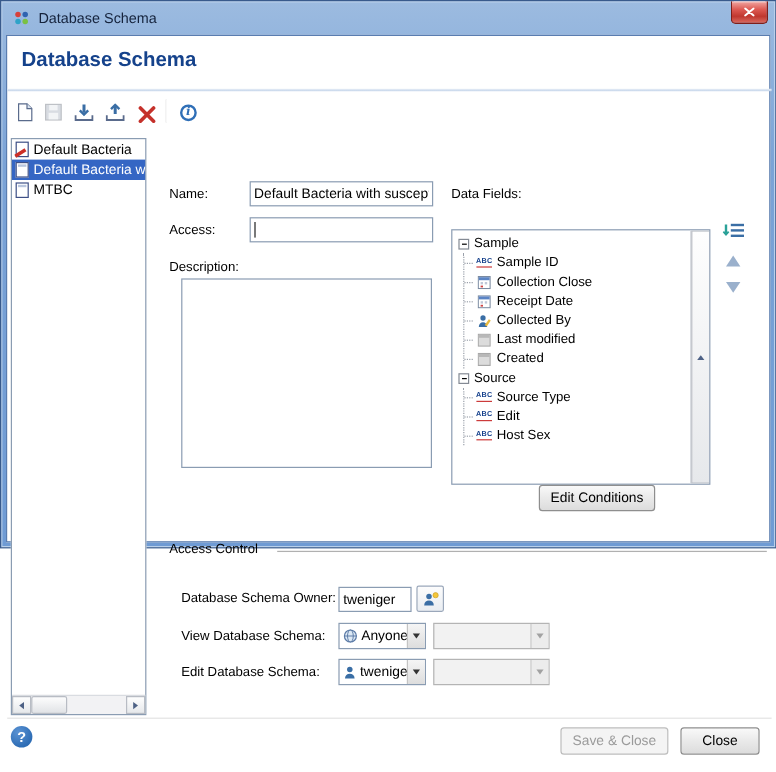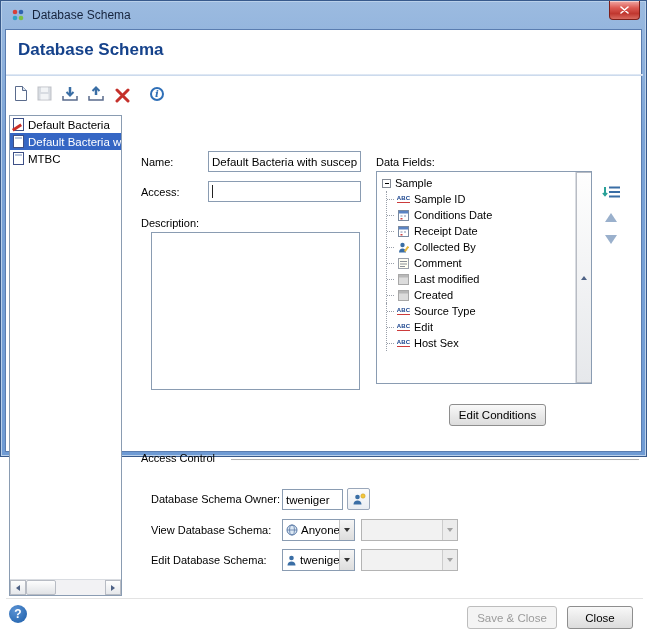--- a/index.html
+++ b/index.html
@@ -66,21 +66,21 @@
   .lb-version{left:140px;top:185px;}
   .lb-desc{left:140px;top:216px;}
   .lb-datafields{left:375px;top:155px;}
   input.txt{position:absolute;border:1px solid #8a9cb2;font-size:11.5px;padding:2px 3px;background:#fff;font-family:"Liberation Sans",sans-serif;}
   .in-name{left:207px;top:150px;width:153px;height:21px;}
   .in-version{left:207px;top:180px;width:153px;height:21px;}
   .caret{position:absolute;left:211px;top:184px;width:1px;height:13px;background:#222;}
   textarea.desc{position:absolute;left:150px;top:231px;width:209px;height:158px;border:1px solid #8a9cb2;resize:none;font-family:"Liberation Sans",sans-serif;font-size:11.5px;}
 
   
-  .tree{position:absolute;left:375px;top:170px;width:216px;height:213px;background:#fff;border:1px solid #8a9cb2;overflow:hidden;text-align:right;}
+  .tree{position:absolute;left:375px;top:190px;width:216px;height:213px;background:#fff;border:1px solid #8a9cb2;overflow:hidden;text-align:right;}
   .tree-inner{position:absolute;left:3px;top:3px;right:17px;}
   .trow{display:flex;align-items:center;height:16px;font-size:11px;white-space:nowrap;}
   .expander{width:9px;height:9px;border:1px solid #848a94;background:#fff;margin:0 4px 0 2px;flex:0 0 auto;position:relative;}
   .expander::before{content:'';position:absolute;left:2px;top:3px;width:4px;height:1px;background:#000;}
   .tree-kids{margin-left:6px;border-left:1px dotted #9aa0aa;}
   .dash{width:7px;height:1px;border-top:1px dotted #9aa0aa;margin-right:2px;flex:0 0 auto;}
   .ticon{width:15px;height:11px;display:flex;align-items:center;justify-content:center;margin-right:3px;flex:0 0 auto;}
   .ticon.abc::before{content:'ABC';font-size:6px;font-weight:bold;color:#16418c;border-bottom:1px solid #cc3b3b;line-height:6px;padding-bottom:1px;letter-spacing:.2px;}
   .side-icon{position:absolute;left:600px;top:183px;width:20px;height:16px;display:flex;align-items:center;justify-content:center;}
   .arrow-btn{position:absolute;width:16px;height:16px;display:flex;align-items:center;justify-content:center;}
@@ -241,21 +241,21 @@
           <span class="dash"></span>
           <span class="ticon">
               <svg width="11" height="11">
                 <rect x="0.5" y="0.5" width="10" height="10" fill="#fff" stroke="#7a8aa0"></rect>
                 <rect x="1" y="1" width="9" height="2.5" fill="#5b84c4"></rect>
                 <rect x="2.5" y="5" width="2" height="2" fill="#c0c8d8"></rect>
                 <rect x="6" y="5" width="2" height="2" fill="#c0c8d8"></rect>
                 <rect x="2.5" y="8" width="2" height="1.5" fill="#d04545"></rect>
               </svg>
             </span>
-          <span class="tlabel">Conditions Date</span>
+          <span class="tlabel">Collection Close</span>
         </div>
         <div class="trow">
           <span class="dash"></span>
           <span class="ticon">
               <svg width="11" height="11">
                 <rect x="0.5" y="0.5" width="10" height="10" fill="#fff" stroke="#7a8aa0"></rect>
                 <rect x="1" y="1" width="9" height="2.5" fill="#5b84c4"></rect>
                 <rect x="2.5" y="5" width="2" height="2" fill="#c0c8d8"></rect>
                 <rect x="6" y="5" width="2" height="2" fill="#c0c8d8"></rect>
                 <rect x="2.5" y="8" width="2" height="1.5" fill="#d04545"></rect>
@@ -271,48 +271,40 @@
                 <path d="M1 10.5c0-2.6 1.6-4 3.5-4s3.5 1.4 3.5 4z" fill="#3a6ea5"></path>
                 <rect x="7.5" y="4" width="2" height="6" transform="rotate(35 8.5 7)" fill="#e8b93e"></rect>
               </svg>
             </span>
           <span class="tlabel">Collected By</span>
         </div>
         <div class="trow">
           <span class="dash"></span>
           <span class="ticon">
               <svg width="11" height="11">
-                <rect x="0.5" y="0.5" width="10" height="10" fill="#fffef2" stroke="#9aa0aa"></rect>
-                <rect x="2" y="3" width="7" height="1" fill="#8a8f98"></rect>
-                <rect x="2" y="5.5" width="7" height="1" fill="#8a8f98"></rect>
-                <rect x="2" y="8" width="5" height="1" fill="#8a8f98"></rect>
-              </svg>
-            </span>
-          <span class="tlabel">Comment</span>
-        </div>
-        <div class="trow">
-          <span class="dash"></span>
-          <span class="ticon">
-              <svg width="11" height="11">
                 <rect x="0.5" y="0.5" width="10" height="10" fill="#dcdcdc" stroke="#a8a8a8"></rect>
                 <rect x="1" y="1" width="9" height="2.5" fill="#b8b8b8"></rect>
               </svg>
             </span>
           <span class="tlabel">Last modified</span>
         </div>
         <div class="trow">
           <span class="dash"></span>
           <span class="ticon">
               <svg width="11" height="11">
                 <rect x="0.5" y="0.5" width="10" height="10" fill="#dcdcdc" stroke="#a8a8a8"></rect>
                 <rect x="1" y="1" width="9" height="2.5" fill="#b8b8b8"></rect>
               </svg>
             </span>
           <span class="tlabel">Created</span>
         </div>
+      </div>
+      <div class="trow group">
+        <span class="expander"></span>
+        <span class="tlabel">Source</span>
       </div>
       <div class="tree-kids">
         <div class="trow">
           <span class="dash"></span>
           <span class="ticon abc"></span>
           <span class="tlabel">Source Type</span>
         </div>
         <div class="trow">
           <span class="dash"></span>
           <span class="ticon abc"></span>

